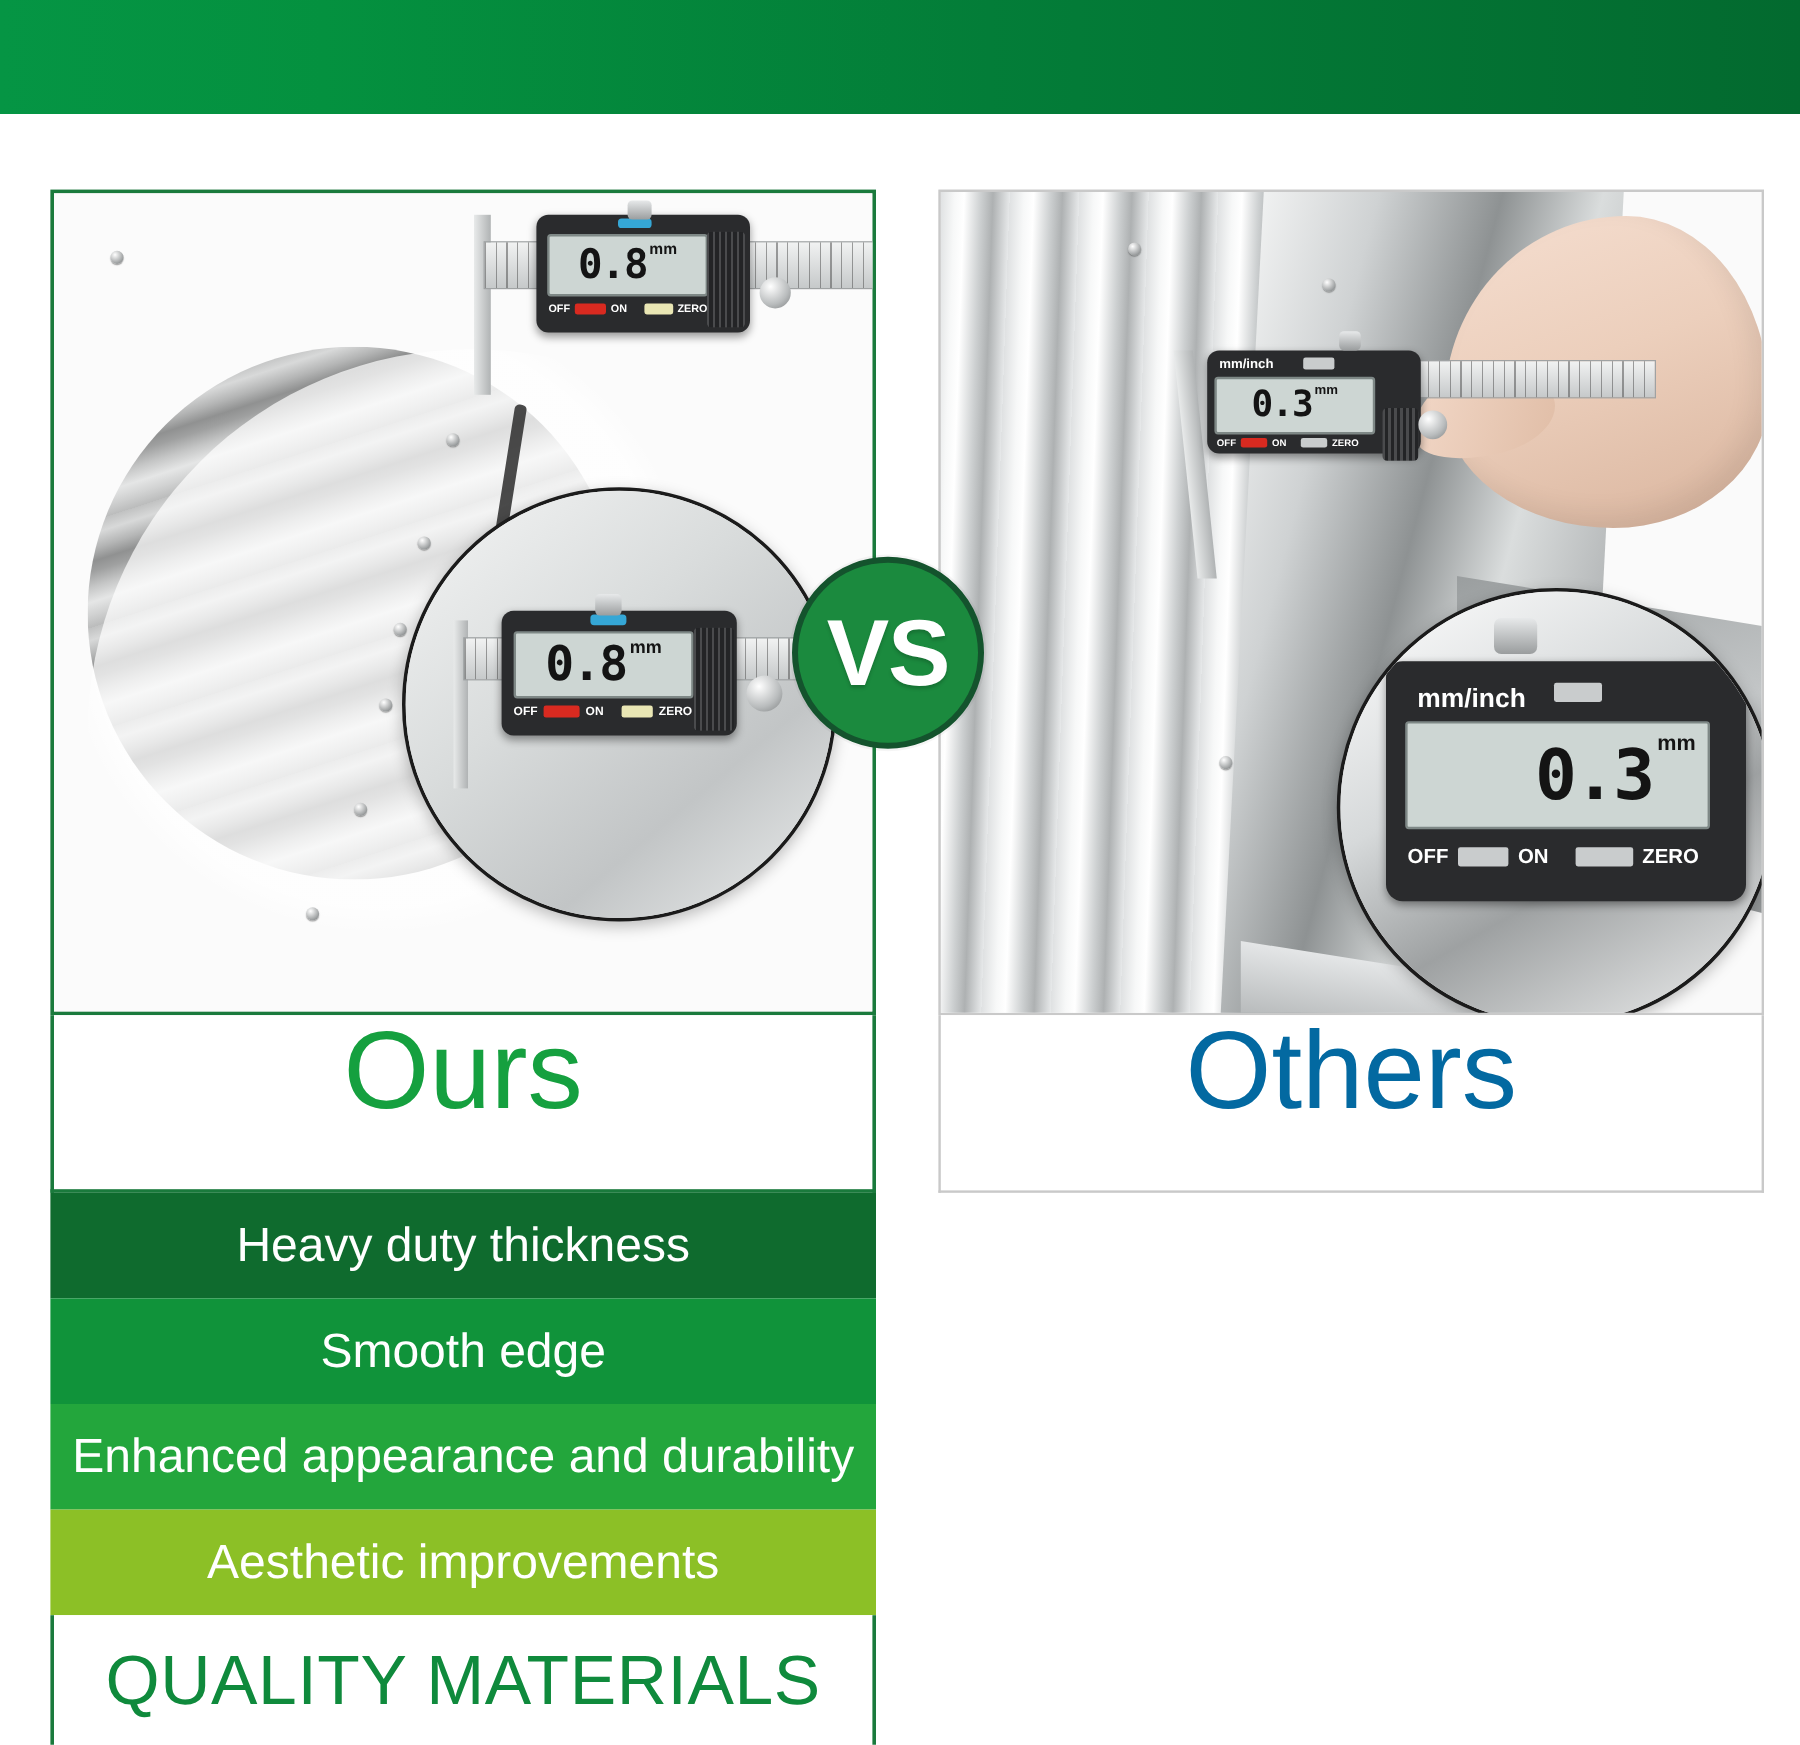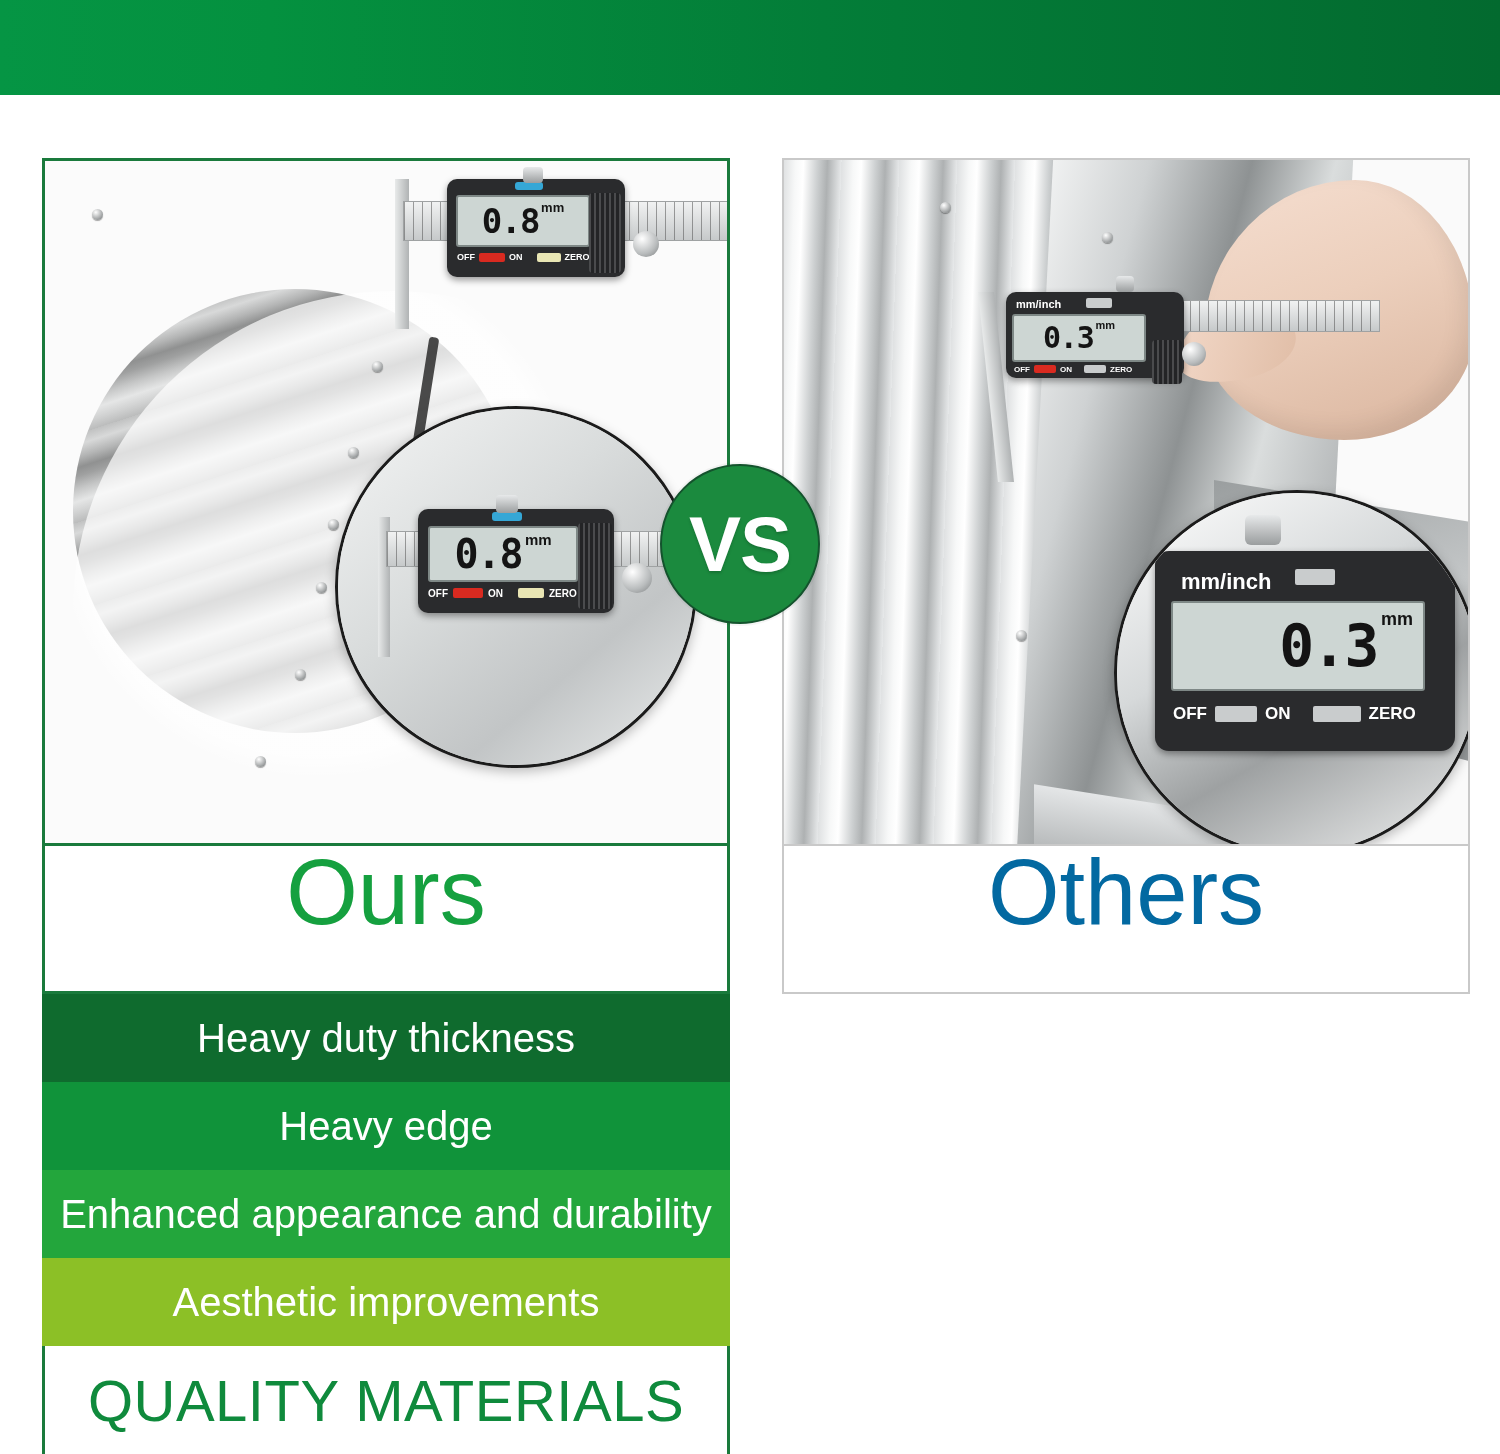--- a/index.html
+++ b/index.html
@@ -137,21 +137,21 @@
     box-shadow:0 4px 12px rgba(0,0,0,.25);
   }
   .inset-bg-left{position:absolute;inset:0;
     background:linear-gradient(140deg,#f4f5f5 0%,#d9dcdc 40%,#c2c5c6 70%,#eceeee 100%);}
   .inset-bg-right{position:absolute;inset:0;
     background:linear-gradient(150deg,#ffffff 0%,#d6d9da 38%,#9ea1a2 62%,#f2f3f3 100%);}
 
   
   .vs{
     position:absolute;left:660px;top:353px;width:160px;height:160px;border-radius:50%;
-    background:#1b8a3e;border:2px solid #14532d;box-sizing:border-box;
+    background:#1b8a3e;border:5px solid #14532d;box-sizing:border-box;
     display:flex;align-items:center;justify-content:center;
     box-shadow:0 0 0 2px rgba(0,0,0,.04);
     z-index:30;
   }
   .vs span{
     color:#ffffff;font-size:78px;font-weight:700;letter-spacing:-1px;
     line-height:1;text-shadow:0 2px 3px rgba(0,0,0,.18);
   }
 
   
@@ -264,21 +264,21 @@
 
     <div class="head-box head-left">
       <div class="head-txt">Ours</div>
     </div>
 
     <div class="rows">
       <div class="row" style="background:#0f6b2e;">
         <span>Heavy duty thickness</span>
       </div>
       <div class="row" style="background:#10933a;">
-        <span>Heavy edge</span>
+        <span>Smooth edge</span>
       </div>
       <div class="row" style="background:#23a63c;">
         <span>Enhanced appearance and durability</span>
       </div>
       <div class="row" style="background:#8cc026;">
         <span>Aesthetic improvements</span>
       </div>
     </div>
 
     <div class="quality">

